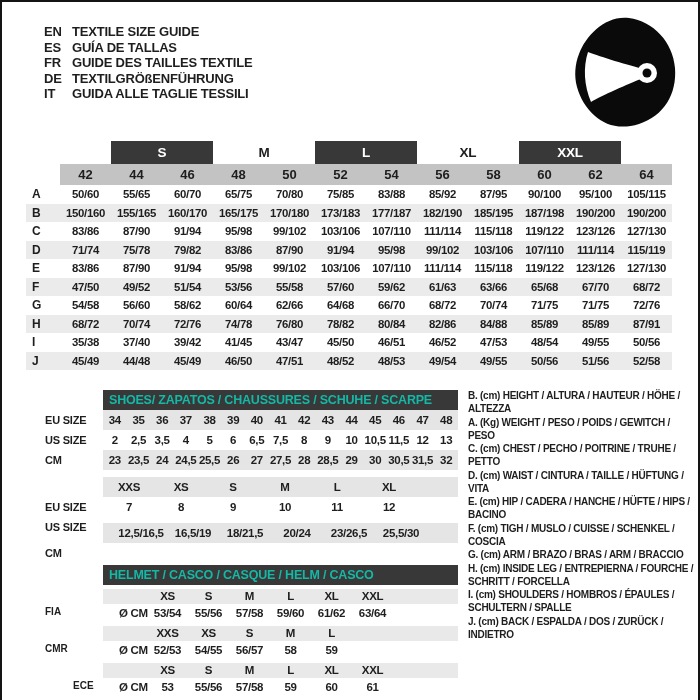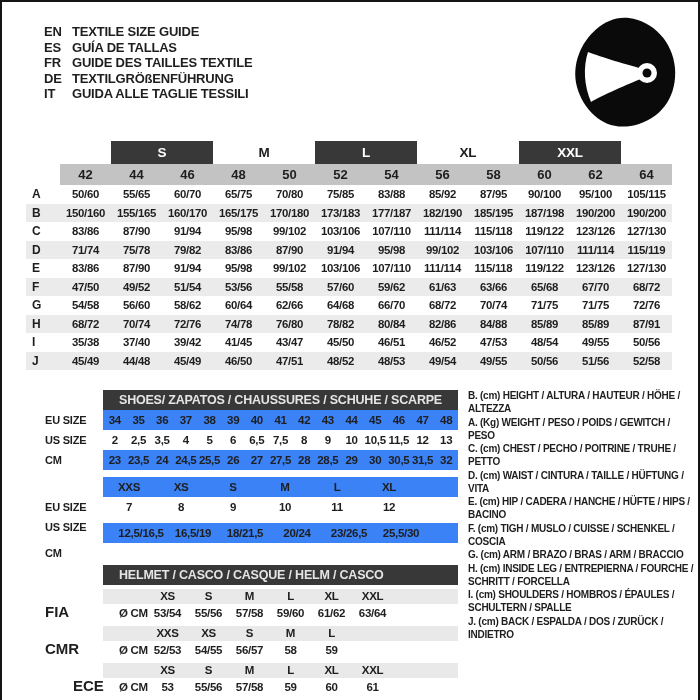--- a/index.html
+++ b/index.html
@@ -33,43 +33,43 @@
   .mt-row.data{height:18.5px;font-size:11.4px;}
   .mt-row.data div{line-height:18.5px;text-align:center;letter-spacing:-0.3px;white-space:nowrap;}
   .mt-row.data.alt{background:#ebebeb;}
   .mt-row.data .letter{text-align:left;padding-left:6px;font-size:12px;}
 
   
   .sec{position:absolute;left:103px;width:355px;}
   #shoes{top:390px;}
   #gloves{top:477px;}
   #helmet-table{top:565px;}
-  .sec-header{height:20px;line-height:20px;background:#383838;color:#e5e5e5;padding-left:16px;font-size:12.5px;letter-spacing:-0.2px;white-space:nowrap;}
+  .sec-header{height:20px;line-height:20px;background:#383838;color:#14b8a6;padding-left:6px;font-size:12.5px;letter-spacing:-0.2px;white-space:nowrap;}
   .sec-row{display:grid;height:20px;}
   .sec-row div{line-height:20px;text-align:center;font-size:11.5px;letter-spacing:-0.3px;white-space:nowrap;}
-  .sec-row.gray{background:#3b82f6;}
+  .sec-row.gray{background:#e5e5e5;}
   #shoes .sec-row{grid-template-columns:repeat(15,1fr);}
   #gloves .sec-row{grid-template-columns:repeat(6,52px);}
   #gloves .sec-row.cm-row{margin-top:6px;padding-left:12px;}
 
   .side-labels{position:absolute;left:45px;}
   #shoes-labels{top:410px;}
   #gloves-labels{top:497px;}
   .side-labels div{height:20px;line-height:20px;font-size:11px;letter-spacing:-0.2px;}
   .side-labels div.gap{margin-top:6px;}
 
   
   #helmet-table .h-row{display:grid;grid-template-columns:44px repeat(6,41px);}
   .h-row.band{height:15px;background:#e9e9e9;margin-top:4px;}
   .h-row.band div{line-height:15px;font-size:11.5px;text-align:center;letter-spacing:-0.3px;}
   .h-row.hdata{height:18px;}
   .h-row.hdata div{line-height:18px;font-size:11.5px;text-align:center;letter-spacing:-0.3px;white-space:nowrap;}
   .h-row.hdata .prefix{text-align:center;padding-left:16px;}
   #helmet-labels{position:absolute;left:45px;top:565px;width:50px;height:130px;}
-  #helmet-labels .std-label{position:absolute;font-size:15px;line-height:18px;}
+  #helmet-labels .std-label{position:absolute;font-size:10px;line-height:18px;}
 
   
   #legend{position:absolute;left:468px;top:389px;width:229px;}
   #legend div{font-size:10px;line-height:13px;letter-spacing:-0.25px;margin-bottom:0.5px;}
 </style>
 </head>
 <body>
 
 <div class="frame"></div>
 

